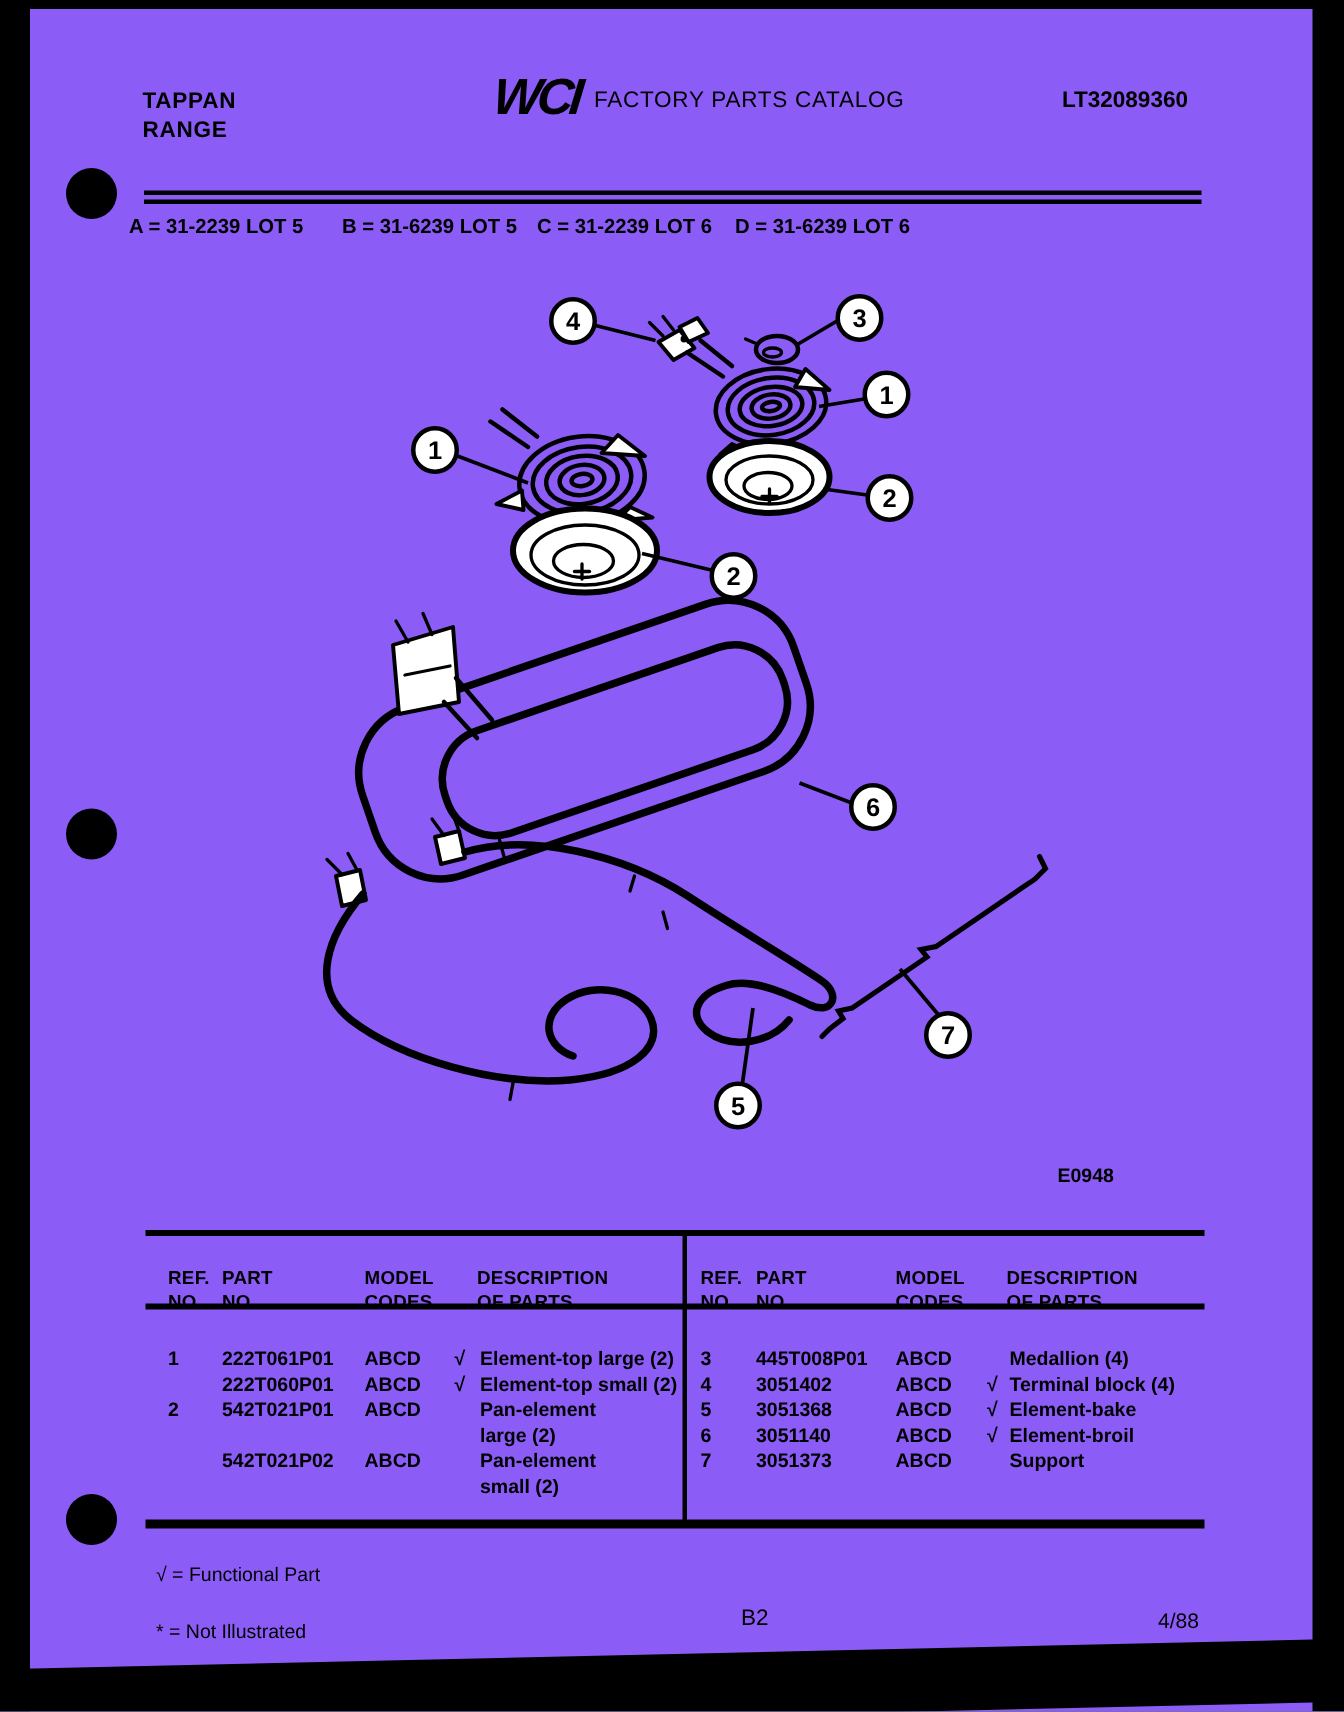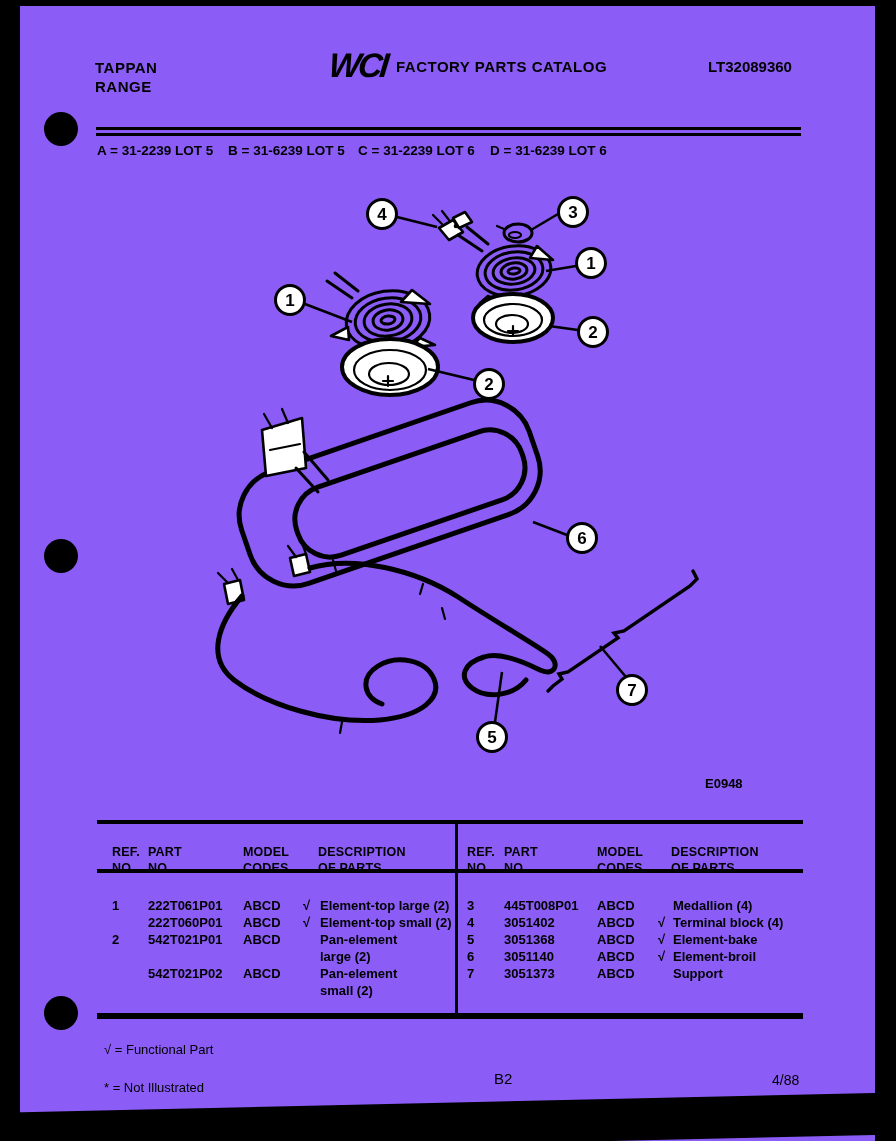--- a/index.html
+++ b/index.html
@@ -6,21 +6,21 @@
   .page{
     position:relative;width:896px;height:1141px;background:#8b5cf6;
     font-family:"Liberation Sans",sans-serif;color:#000;overflow:hidden;
   }
   .abs{position:absolute;}
   .bar{background:#000;}
   .hole{background:#000;border-radius:50%;}
   .rule{background:#000;}
   .brand{font-size:15px;line-height:19px;font-weight:700;letter-spacing:.5px;}
   .logo{font-size:34px;font-weight:700;font-style:italic;letter-spacing:-3px;transform:skewX(-6deg);}
-  .title{font-size:15px;font-weight:700;letter-spacing:.5px;}
+  .title{font-size:15px;font-weight:400;letter-spacing:.5px;}
   .docnum{font-size:15px;font-weight:700;}
   .lot{font-size:13.5px;font-weight:700;white-space:nowrap;}
   .thead{font-size:12.5px;line-height:16px;font-weight:700;letter-spacing:.2px;margin-top:8px;}
   .tgrid{display:grid;font-size:13px;font-weight:700;line-height:17px;}
   .tgrid>div{white-space:nowrap;}
   .gl{grid-template-columns:36px 95px 60px 17px 1fr;}
   .gr{grid-template-columns:37px 93px 61px 15px 1fr;}
   .foot{font-size:13px;font-weight:400;}
   .fig{font-size:13px;font-weight:700;}
   svg .tube{fill:none;stroke:#000;stroke-width:3;stroke-linecap:round;}
@@ -49,21 +49,21 @@
     <div>TAPPAN</div>
     <div>RANGE</div>
   </div>
   <div class="abs logo" style="left:329px;top:46px;">WCI</div>
   <div class="abs title" style="left:396px;top:58px;">FACTORY PARTS CATALOG</div>
   <div class="abs docnum" style="left:708px;top:58px;">LT32089360</div>
 
   <div class="abs rule" style="left:96px;top:127px;width:705px;height:3px;"></div>
   <div class="abs rule" style="left:96px;top:133px;width:705px;height:3px;"></div>
 
-  <div class="abs lot" style="left:97px;top:143px;">A = 31-2239 LOT 5</div>
+  <div class="abs lot" style="left:86px;top:143px;">A = 31-2239 LOT 5</div>
   <div class="abs lot" style="left:228px;top:143px;text-align:center;">B = 31-6239 LOT 5</div>
   <div class="abs lot" style="left:358px;top:143px;">C = 31-2239 LOT 6</div>
   <div class="abs lot" style="left:490px;top:143px;">D = 31-6239 LOT 6</div>
 
   <svg class="abs" style="left:90px;top:180px;" width="710" height="620" viewBox="0 0 710 620">
 
     <g>
       <polygon class="plate" points="349,48 363,40 373,52 359,60"></polygon>
       <polygon class="plate" points="363,38 375,32 382,42 369,48"></polygon>
       <line class="thin" x1="352" y1="44" x2="343" y2="35"></line>

